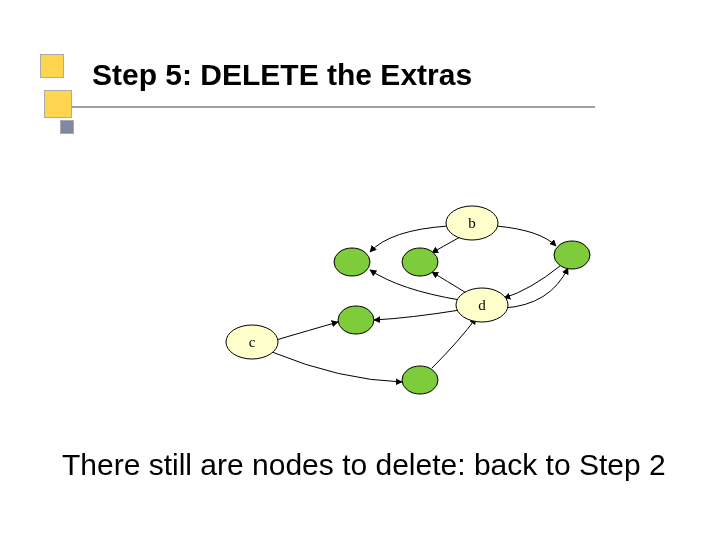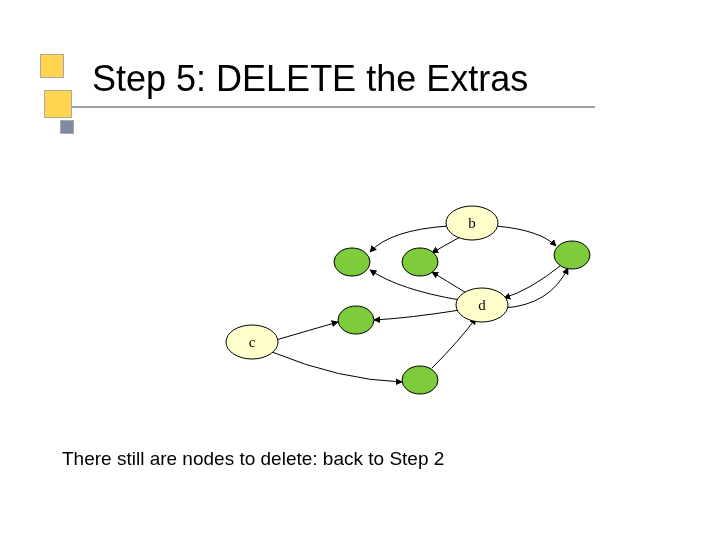--- a/index.html
+++ b/index.html
@@ -11,23 +11,23 @@
     font-family: Verdana, Geneva, sans-serif;
     position: relative;
     overflow: hidden;
   }
   .title-area {
     position: absolute;
     top: 58px;
     left: 92px;
   }
   .title {
-    font-size: 36px;
+    font-size: 30px;
     color: #000;
-    font-weight: normal;
+    font-weight: bold;
   }
   .title-underline {
     position: absolute;
     top: 106px;
     left: 50px;
     width: 545px;
     height: 2px;
     background: #9aa0a6;
   }
   .bullet-sq {
@@ -43,21 +43,21 @@
     top: 190px;
     left: 180px;
     width: 440px;
     height: 220px;
   }
 
   .caption {
     position: absolute;
     top: 448px;
     left: 62px;
-    font-size: 19px;
+    font-size: 30px;
     color: #000;
   }
 </style>
 </head>
 <body>
 
 <div class="bullet-sq sq1"></div>
 <div class="bullet-sq sq2"></div>
 <div class="bullet-sq sq3"></div>
 

